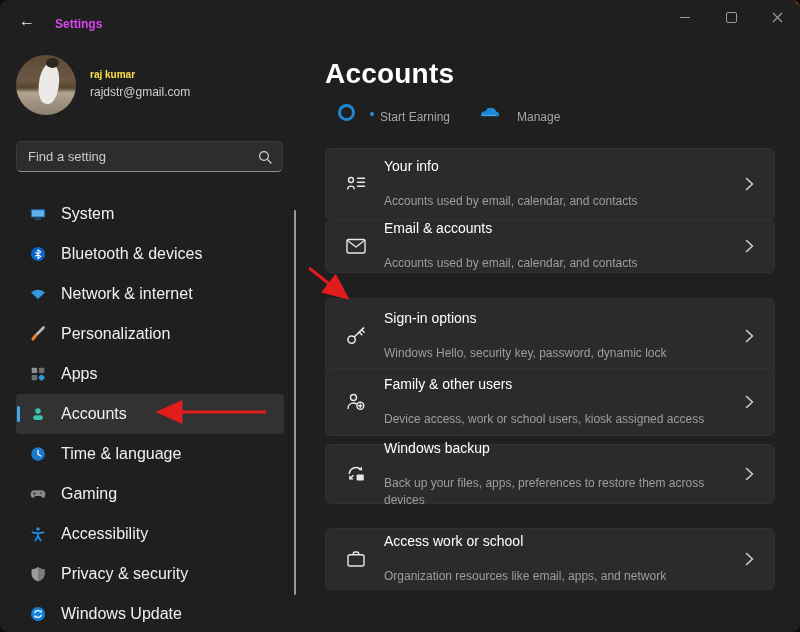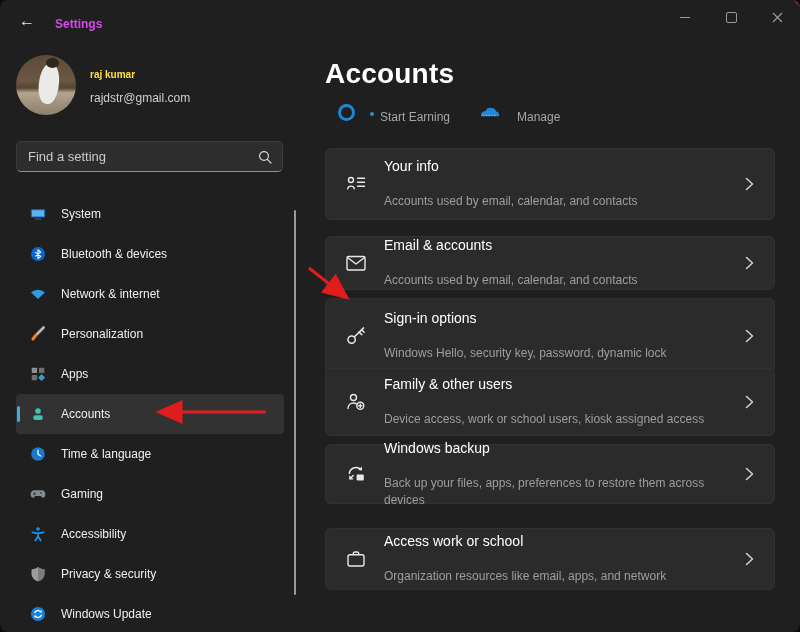--- a/index.html
+++ b/index.html
@@ -14,35 +14,35 @@
   .ctl-min{left:662px;} .ctl-max{left:708px;} .ctl-close{left:754px;}
   .glyph-min{width:10px;height:1px;background:#9a9a9a;}
   .glyph-max{width:9px;height:9px;border:1px solid #9a9a9a;border-radius:2px;}
   
   .avatar{position:absolute;left:16px;top:55px;width:60px;height:60px;border-radius:50%;overflow:hidden;
           background:linear-gradient(180deg,#5e4b37 0%,#6b5844 42%,#57452f 55%,#b3a592 63%,#a2947f 78%,#8c8070 100%);}
   .avatar::after{content:"";position:absolute;left:38%;top:14%;width:33%;height:68%;background:#eceae6;
           border-radius:46% 54% 42% 50%;transform:rotate(9deg);}
   .avatar::before{content:"";position:absolute;left:50%;top:5%;width:22%;height:16%;background:#2e271d;border-radius:50%;z-index:2;}
   .profile-name{position:absolute;left:90px;top:69px;font-size:10px;font-weight:600;color:#fde047;}
-  .profile-email{position:absolute;left:90px;top:91px;font-size:12px;color:#cfcfcf;text-align:right;}
+  .profile-email{position:absolute;left:90px;top:85px;font-size:12px;color:#cfcfcf;text-align:right;}
   
   .searchbox{position:absolute;left:16px;top:141px;width:267px;height:31px;background:#2d2d2d;border:1px solid #3c3c3c;
              border-bottom:1px solid #8f8f8f;border-radius:5px;box-sizing:border-box;display:flex;align-items:center;}
   .searchbox input{flex:1;background:transparent;border:none;outline:none;color:#d8d8d8;font-size:13px;padding:0 8px 0 11px;
              font-family:"Liberation Sans",sans-serif;}
   .searchbox input::placeholder{color:#cbcbcb;opacity:1;}
   .search-ic{margin-right:10px;display:flex;}
   
   .nav-item{position:absolute;left:16px;width:268px;height:40px;display:flex;align-items:center;padding-left:13px;
             box-sizing:border-box;border-radius:4px;cursor:pointer;}
   .nav-item.selected{background:#323232;}
   .sel-pill{position:absolute;left:1px;top:12px;width:3px;height:16px;border-radius:2px;background:#42a7ea;}
   .nav-ic{width:18px;height:18px;margin-right:14px;flex:none;display:flex;align-items:center;justify-content:center;}
-  .nav-label{font-size:12px;color:#f0f0f0;}
+  .nav-label{font-size:16px;color:#f0f0f0;}
   .side-scroll{position:absolute;left:294px;top:210px;width:2px;height:385px;background:#9a9a9a;border-radius:2px;cursor:pointer;}
   
   .page-title{position:absolute;left:325px;top:58px;font-size:28px;font-weight:700;color:#fff;letter-spacing:.2px;}
   .promo-ring{position:absolute;left:338px;top:104px;width:11px;height:11px;border:3px solid #1f86d3;border-radius:50%;cursor:pointer;}
   .promo-bullet{position:absolute;left:370px;top:112px;width:4px;height:4px;border-radius:50%;background:#2b8fd8;}
   .promo-label{position:absolute;font-size:12px;color:#a6a6a6;cursor:pointer;}
   .lbl-earn{left:380px;top:110px;}
   .lbl-manage{left:517px;top:110px;}
   .promo-cloud{position:absolute;left:479px;top:106px;cursor:pointer;display:flex;}
   
@@ -239,21 +239,21 @@
       <div class="ctitle">Your info</div>
       <div class="csub">Accounts used by email, calendar, and contacts</div>
     </span>
     <span class="chev">
       <svg width="14" height="16" viewBox="0 0 14 16">
           <path d="M4.5 2.5 L10.5 8 L4.5 13.5" fill="none" stroke="#d0d0d0" stroke-width="1.6" stroke-linecap="round" stroke-linejoin="round"></path>
         </svg>
     </span>
   </div>
 
-  <div class="card" style="top:236px;height:54px">
+  <div class="card" style="top:219px;height:54px">
     <span class="cicon">
       <svg width="24" height="24" viewBox="0 0 24 24" fill="none" stroke="#e8e8e8" stroke-width="1.4" stroke-linecap="round" stroke-linejoin="round">
           <rect x="3" y="5.5" width="18" height="13.5" rx="1.5"></rect>
           <path d="M3.5 6.5 L12 13 L20.5 6.5"></path>
         </svg>
     </span>
     <span class="ctext">
       <div class="ctitle">Email &amp; accounts</div>
       <div class="csub">Accounts used by email, calendar, and contacts</div>
     </span>

